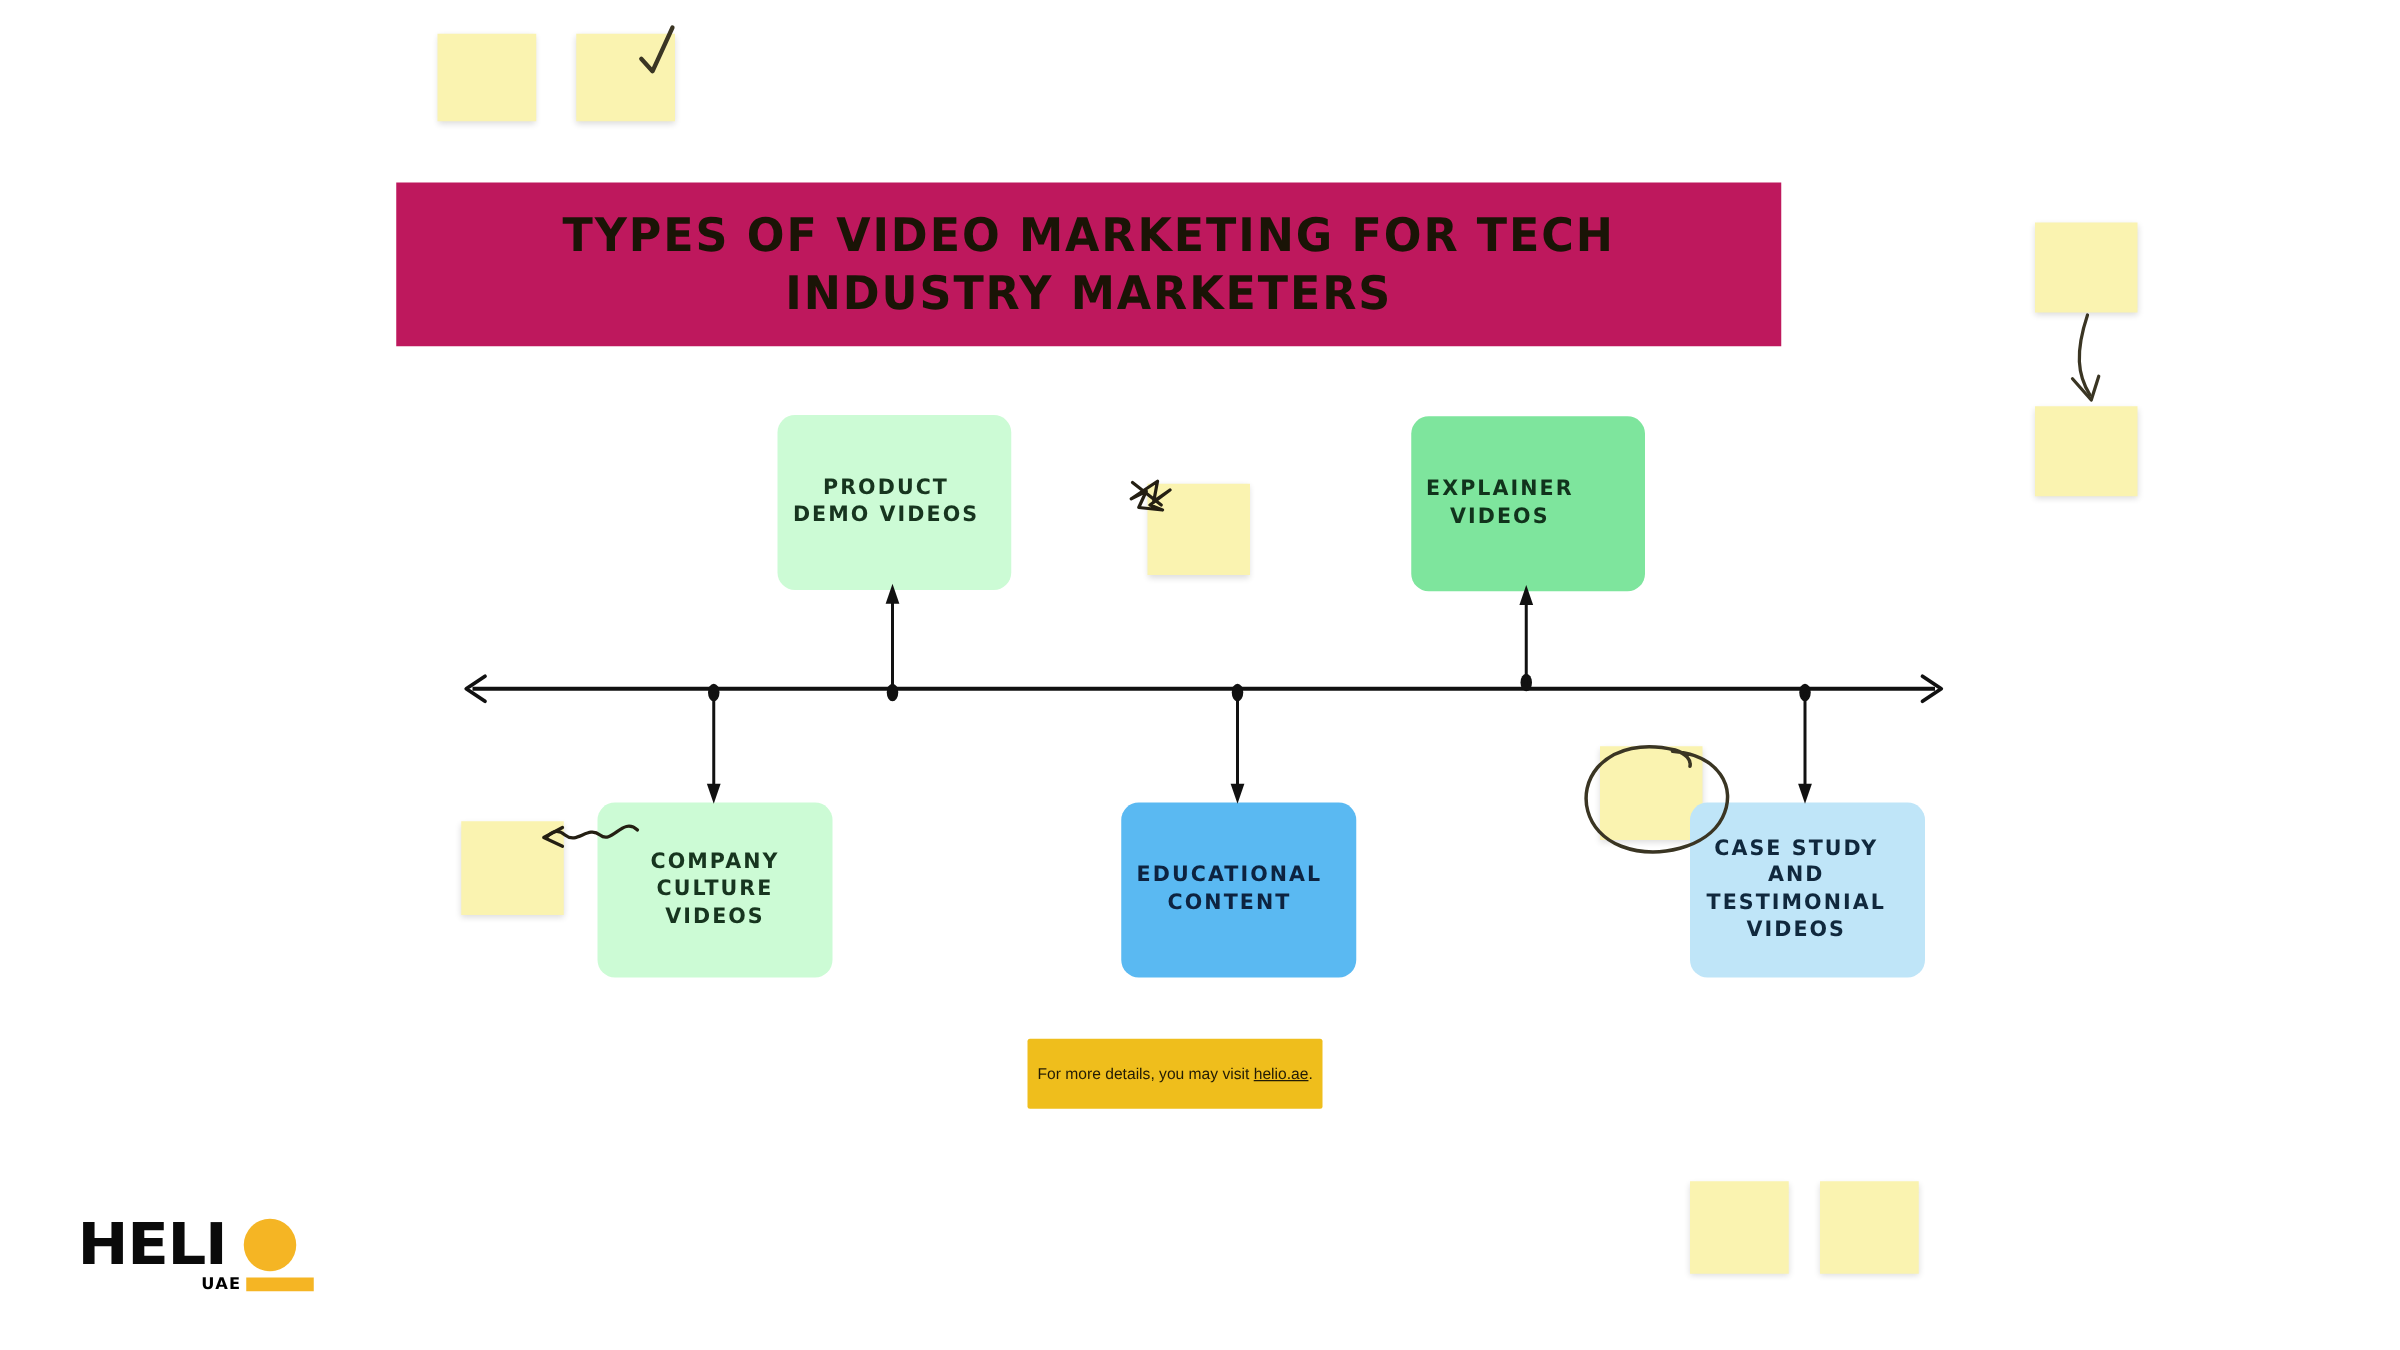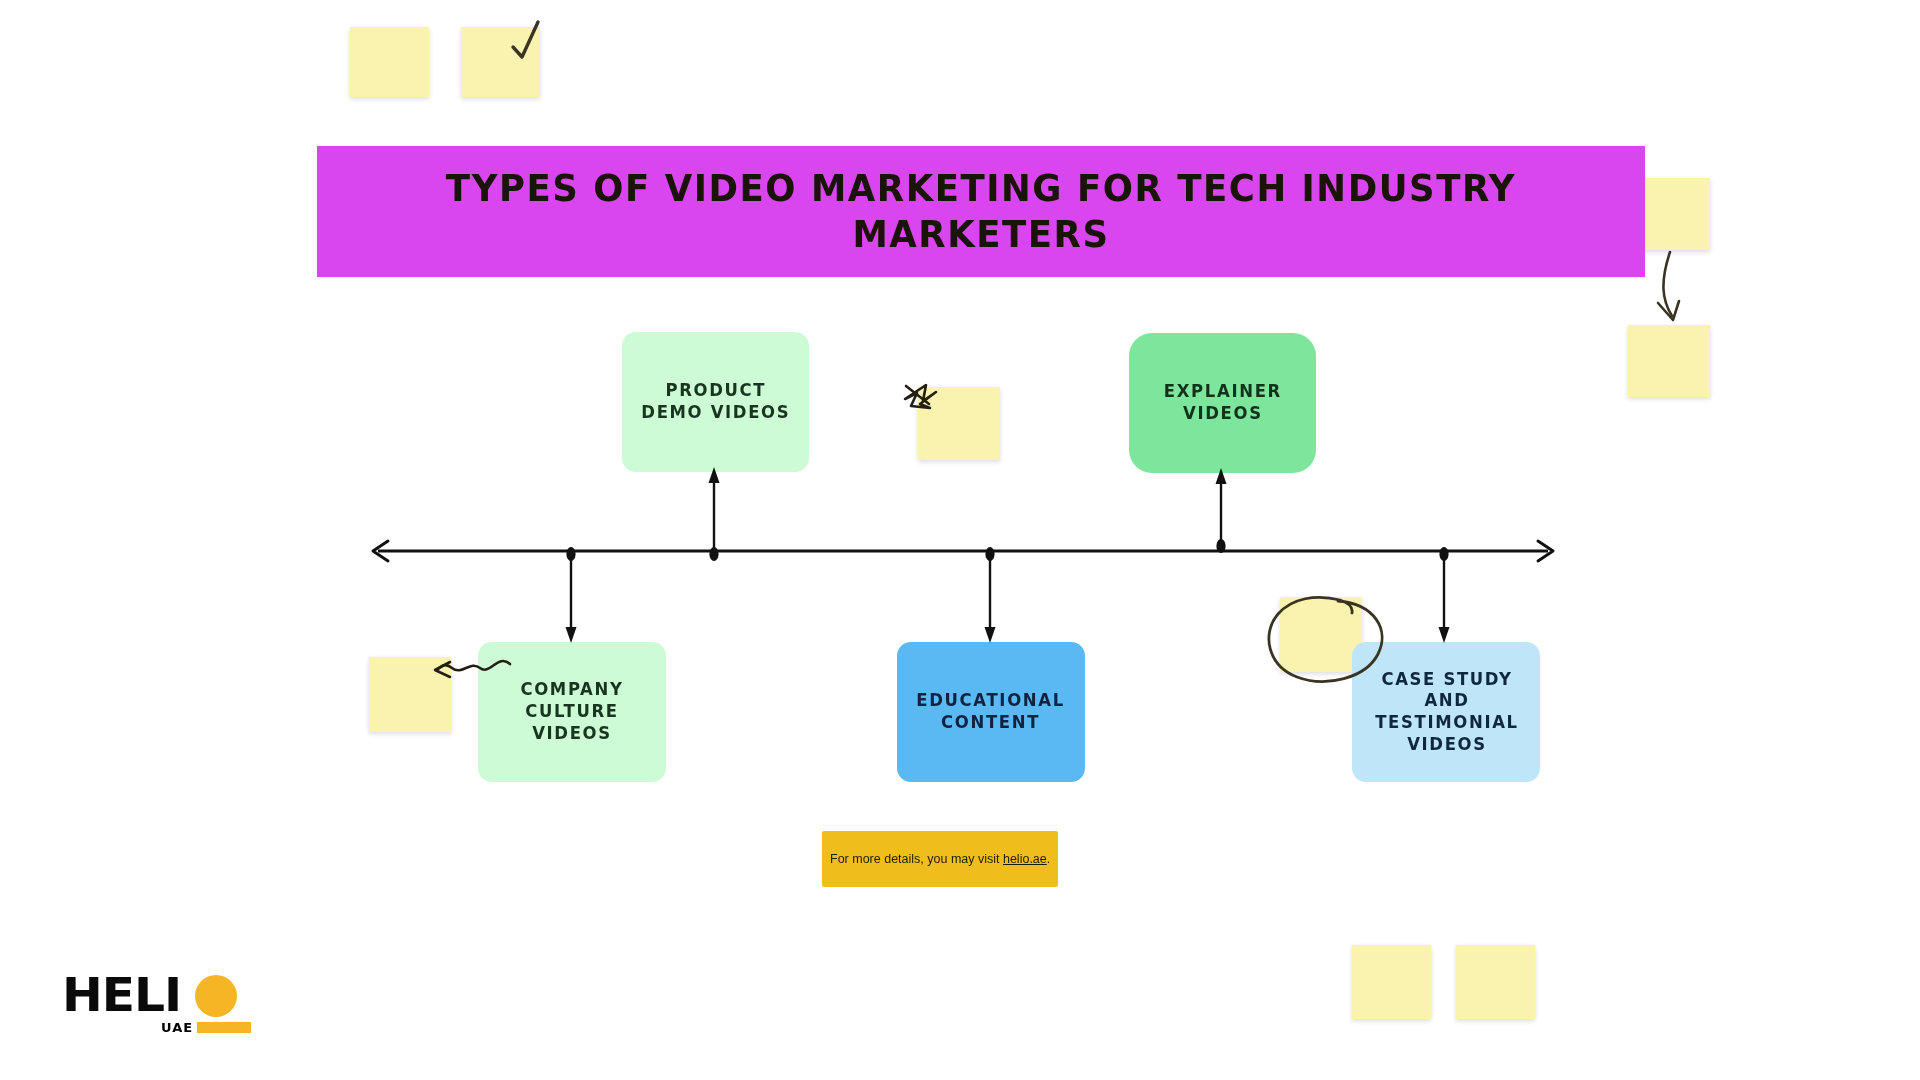--- a/index.html
+++ b/index.html
@@ -28,23 +28,23 @@
     position: absolute;
     background: #FAF3B0;
     box-shadow: 0 2px 5px rgba(0,0,0,0.14);
   }
 
   
   .title-banner {
     position: absolute;
     left: 317px;
     top: 146px;
-    width: 1328px;
+    width: 1108px;
     height: 131px;
-    background: #d946ef;
+    background: #be185d;
     display: flex;
     align-items: center;
     justify-content: flex-end;
     box-sizing: border-box;
     padding: 0 40px;
   }
   .title-text {
     font-family: "DejaVu Sans", sans-serif;
     font-size: 37px;
     font-weight: 700;
@@ -55,21 +55,20 @@
     text-transform: uppercase;
     transform: scaleX(0.96);
   }
 
   
   .box {
     position: absolute;
     border-radius: 14px;
     display: flex;
     align-items: center;
-    justify-content: center;
     text-align: center;
     box-sizing: border-box;
     padding: 6px 10px;
   }
   .box-label {
     font-family: "DejaVu Sans", sans-serif;
     font-size: 17px;
     font-weight: 700;
     letter-spacing: 1.7px;
     line-height: 1.28;
@@ -80,21 +79,20 @@
 
   #box-product {
     left: 622px; top: 332px; width: 187px; height: 140px;
     background: #CCFBD5;
   }
   #box-product .box-label { color: #17351f; }
 
   #box-explainer {
     left: 1129px; top: 333px; width: 187px; height: 140px;
     background: #7EE59D;
-    border-radius: 23px;
   }
   #box-explainer .box-label { color: #11331c; }
 
   #box-company {
     left: 478px; top: 642px; width: 188px; height: 140px;
     background: #CCFBD5;
   }
   #box-company .box-label { color: #17351f; }
 
   #box-educational {

